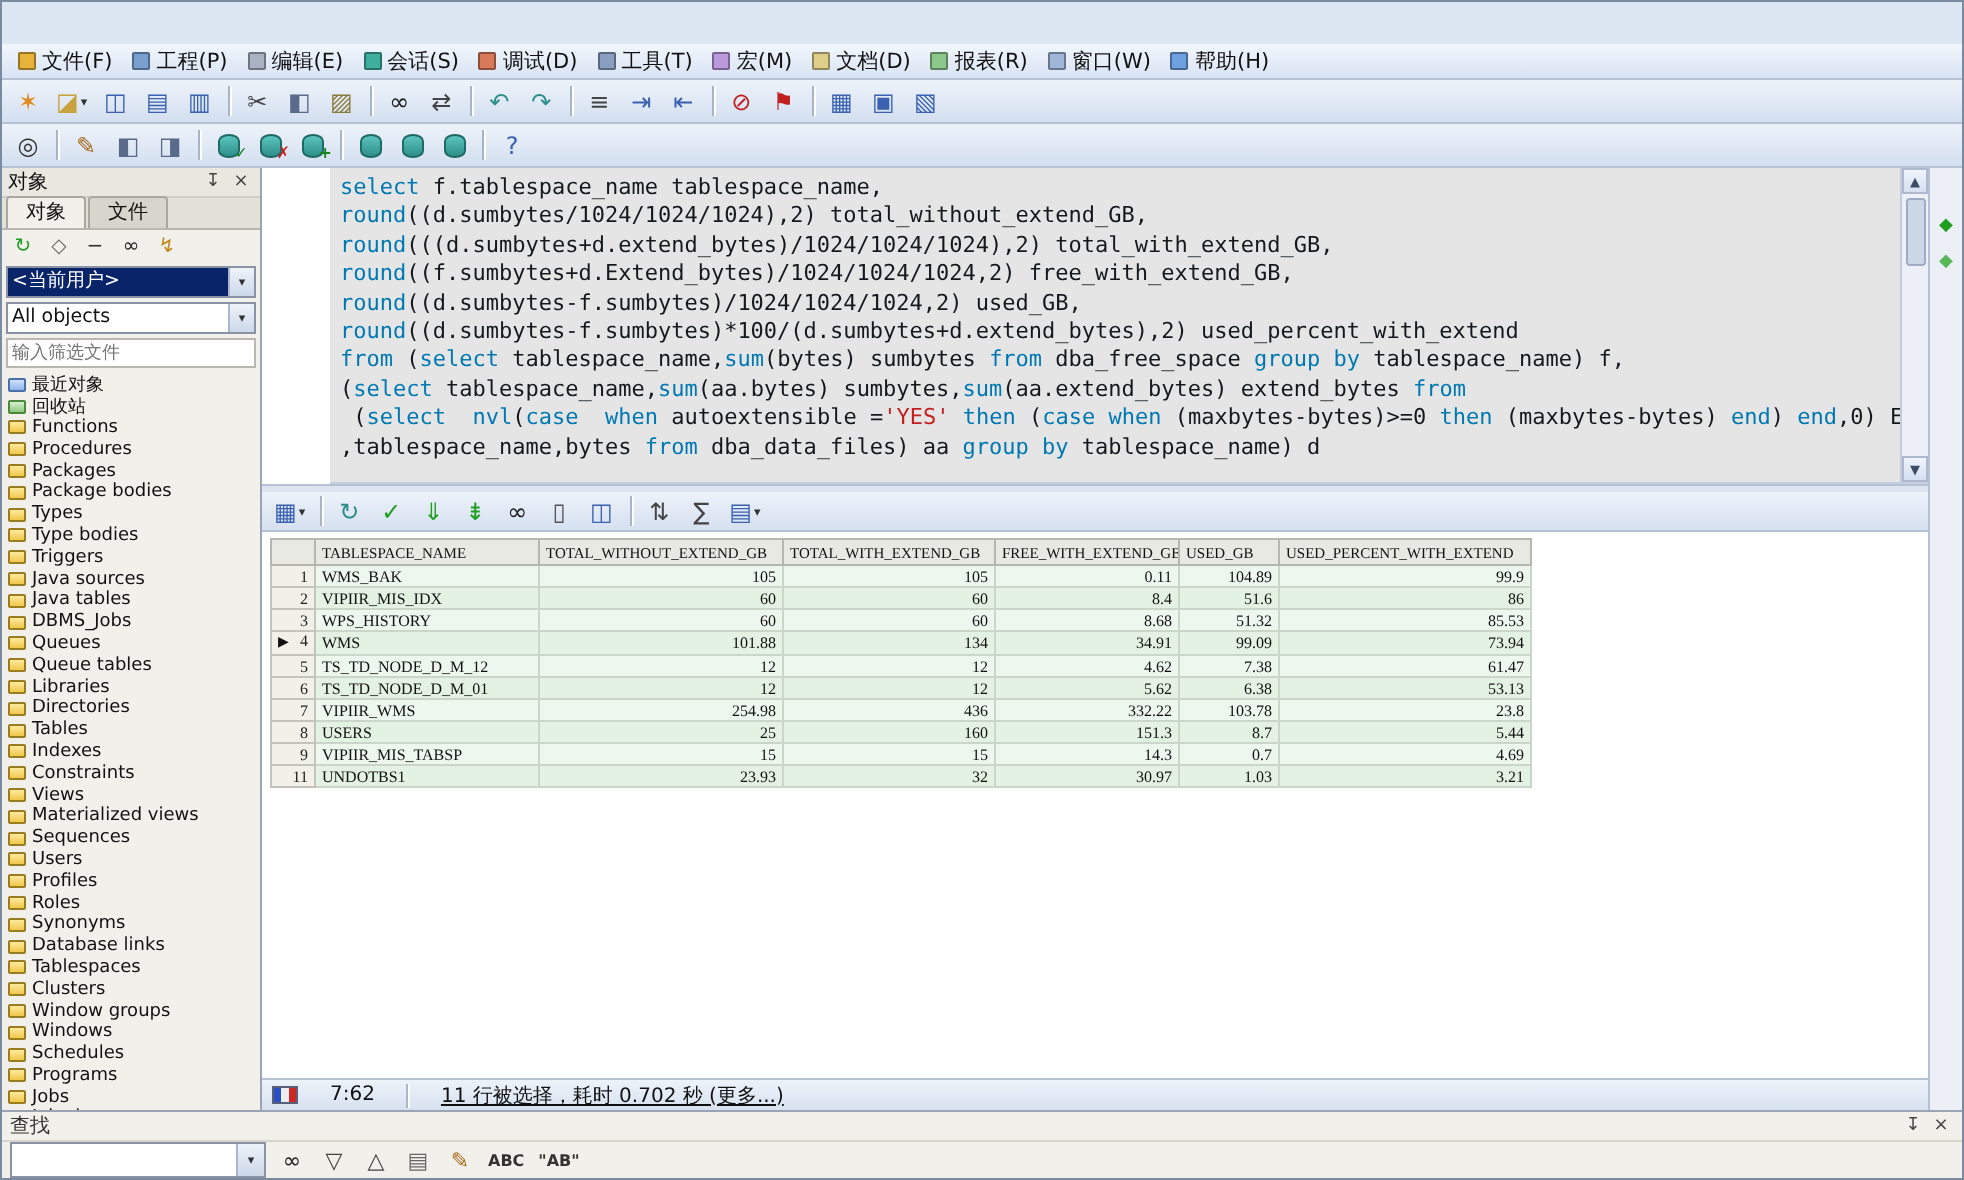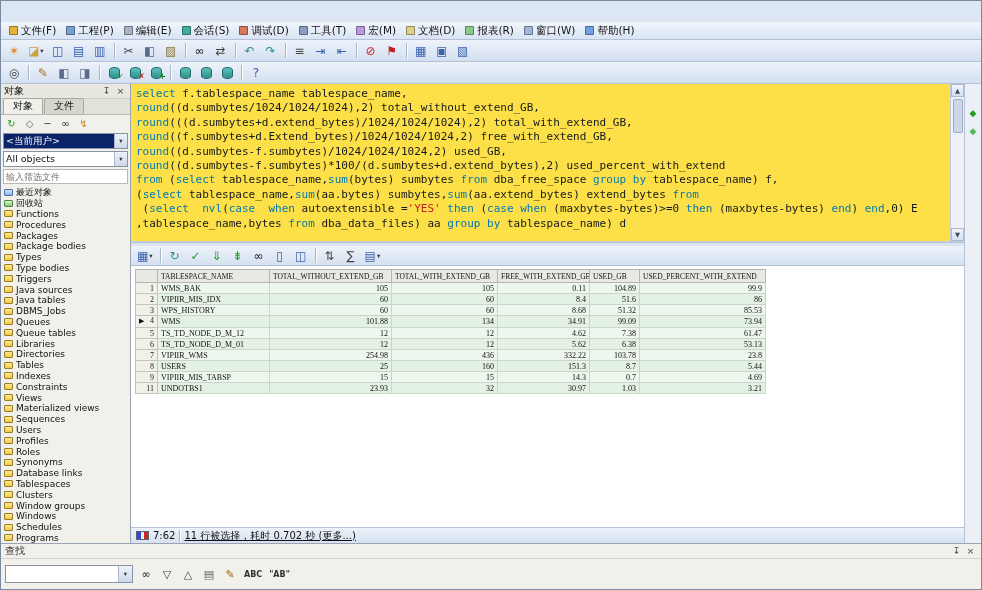--- a/index.html
+++ b/index.html
@@ -48,21 +48,21 @@
   .tree-item{display:flex;align-items:center;gap:3px;height:10.8px;font-size:9px;white-space:nowrap;cursor:default;}
   .tree-ico{width:9px;height:7px;border:1px solid #9a7d20;background:linear-gradient(#ffe9a0,#f0c84a);border-radius:1px;flex:0 0 auto;}
   .tree-ico.recent-folder-icon{background:linear-gradient(#cfe2ff,#8fb4e8);border-color:#4a6fa8;}
   .tree-ico.recycle-bin-icon{background:linear-gradient(#d8f0d0,#8cc87e);border-color:#4a8a3a;}
 
   
   .main{flex:1;display:flex;flex-direction:column;min-width:0;background:#fff;}
   .doc-tabs{height:17px;display:flex;align-items:flex-end;gap:1px;background:#dde4f0;border-bottom:1px solid #98a4b8;padding-left:2px;flex:0 0 auto;}
   .doc-tabs .tab{padding:1px 11px 2px;font-size:10px;background:#ccd6e8;border:1px solid #98a4b8;border-bottom:none;border-radius:2px 2px 0 0;cursor:default;}
   .doc-tabs .tab.active{background:#fff;position:relative;top:1px;}
-  .editor{height:158px;display:flex;background:#fde047;border-bottom:1px solid #c5cfdf;flex:0 0 auto;}
+  .editor{height:158px;display:flex;background:#e5e5e5;border-bottom:1px solid #c5cfdf;flex:0 0 auto;margin-left:34px;}
   .code{flex:1;overflow:hidden;font-family:"DejaVu Sans Mono","Liberation Mono",monospace;font-size:11px;line-height:14.4px;padding:3px 0 0 5px;white-space:pre;}
   .tok-k{color:#0079b2;}
   .tok-p{color:#15191e;}
   .tok-s{color:#c22020;}
   .vscroll{width:14px;background:#edf1f7;border-left:1px solid #c0cadc;display:flex;flex-direction:column;align-items:center;flex:0 0 auto;}
   .varrow{height:13px;width:100%;display:flex;align-items:center;justify-content:center;font-size:6.5px;color:#3c4c66;background:linear-gradient(#f0f4fb,#d4dff0);border:1px solid #aeb9cf;cursor:default;}
   .vthumb{width:10px;height:34px;background:#cdd7e8;border:1px solid #9fabc4;border-radius:2px;margin-top:2px;cursor:default;}
   .vspacer{flex:1;}
   .splitter{height:4px;background:#dde4f0;border-top:1px solid #b5c1d5;cursor:default;}
   .result-toolbar{height:20px;display:flex;align-items:center;gap:1px;background:linear-gradient(#eef3fa,#d5e0f0);border-bottom:1px solid #b5c1d5;padding:0 3px;flex:0 0 auto;}
@@ -71,32 +71,32 @@
   .grid th{background:#e9e9e3;border:1px solid #b6b6ae;font-weight:normal;text-align:left;padding:1px 3px;height:13px;white-space:nowrap;overflow:hidden;font-size:7.5px;cursor:default;}
   .grid td{border:1px solid #c9d6c9;padding:0 3px;height:11px;white-space:nowrap;overflow:hidden;cursor:default;}
   .grid tbody tr:nth-child(odd) td{background:#eef7ee;}
   .grid tbody tr:nth-child(even) td{background:#e3f2e3;}
   .grid td.gut{background:#f1f1ea !important;border-color:#c4c4bc;text-align:right;color:#222;}
   .grid td.num{text-align:right;}
   .grid td.name{text-align:left;}
   .rowmark{float:left;font-size:7px;line-height:11px;color:#111;}
   .c0{width:22px;}.c1{width:112px;}.c2{width:122px;}.c3{width:106px;}.c4{width:92px;}.c5{width:50px;}.c6{width:126px;}
 
-  .statusbar{height:16px;display:flex;align-items:center;gap:4px;background:linear-gradient(#eef3fa,#d6e1f0);border-top:1px solid #b5c1d5;padding:0 5px;font-size:10px;flex:0 0 auto;}
+  .statusbar{height:16px;display:flex;align-items:center;gap:16px;background:linear-gradient(#eef3fa,#d6e1f0);border-top:1px solid #b5c1d5;padding:0 5px;font-size:10px;flex:0 0 auto;}
   .flag{width:13px;height:9px;border:1px solid #58607a;background:linear-gradient(90deg,#2a50c8 0 33%,#eceef2 33% 66%,#cc2626 66% 100%);flex:0 0 auto;}
   .sep-v{width:1px;height:12px;background:#aab6ca;box-shadow:1px 0 0 #fff;}
   .status-msg{white-space:nowrap;overflow:hidden;text-decoration:underline;}
 
   
   .right-strip{width:17px;background:#eceff5;border-left:1px solid #b5c1d5;display:flex;flex-direction:column;align-items:center;padding-top:22px;gap:4px;flex:0 0 auto;}
   .strip-btn{min-width:14px;height:14px;}
   .strip-btn .glyph{font-size:9px;}
 
   
-  .find-panel{height:46px;background:#f1f0ea;border-top:1px solid #9aa4b4;display:flex;flex-direction:column;flex:0 0 auto;}
+  .find-panel{height:34px;background:#f1f0ea;border-top:1px solid #9aa4b4;display:flex;flex-direction:column;flex:0 0 auto;}
   .find-header{height:15px;display:flex;align-items:center;justify-content:space-between;padding:0 4px;border-bottom:1px solid #d6d5cc;}
   .find-title{font-size:10px;color:#333;}
   .find-row{flex:1;display:flex;align-items:center;gap:3px;padding:0 4px;}
   .combo{display:flex;align-items:stretch;background:#fff;border:1px solid #8a93a6;height:18px;width:128px;}
   .combo input{flex:1;border:none;outline:none;font-size:10px;padding:0 3px;font-family:inherit;min-width:0;}
   .combo .combo-arrow{width:14px;}
   .find-btn{min-width:20px;height:18px;}
   .find-btn .glyph{font-size:11px;}
   .find-btn-row{display:flex;align-items:center;gap:1px;}
 </style>

